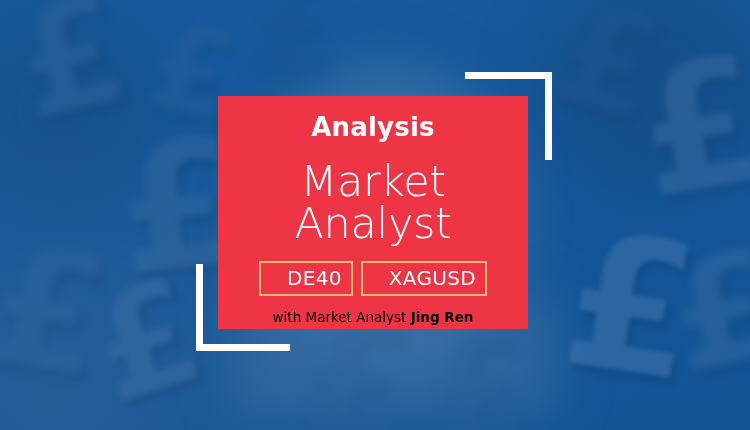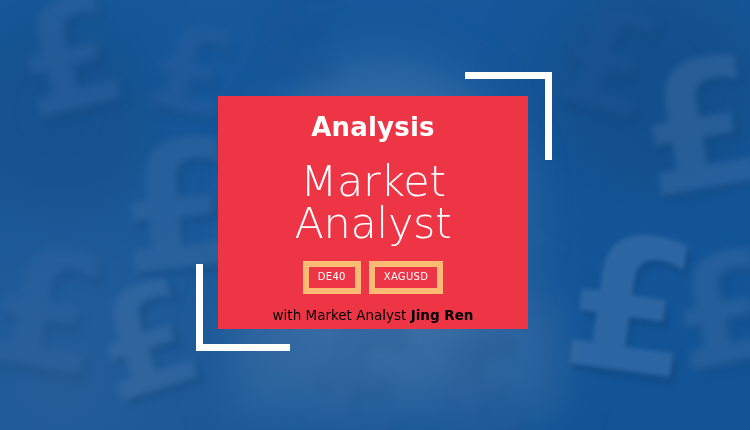--- a/index.html
+++ b/index.html
@@ -141,26 +141,26 @@
     display: block;
   }
 
   #badges {
     display: flex;
     gap: 8px;
     margin-top: 17px;
   }
 
   .badge {
-    border: 6px solid #fdba74;
+    border: 2px solid #fdba74;
     color: #ffffff;
-    font-size: 10px;
+    font-size: 20px;
     font-weight: normal;
     line-height: 1;
-    padding: 5px 9px 6px 9px;
+    padding: 5px 9px 6px 26px;
     letter-spacing: 0.3px;
     white-space: nowrap;
   }
 
   #byline {
     margin-top: 15px;
     color: #000000;
     font-size: 13.5px;
     line-height: 1;
     white-space: nowrap;

